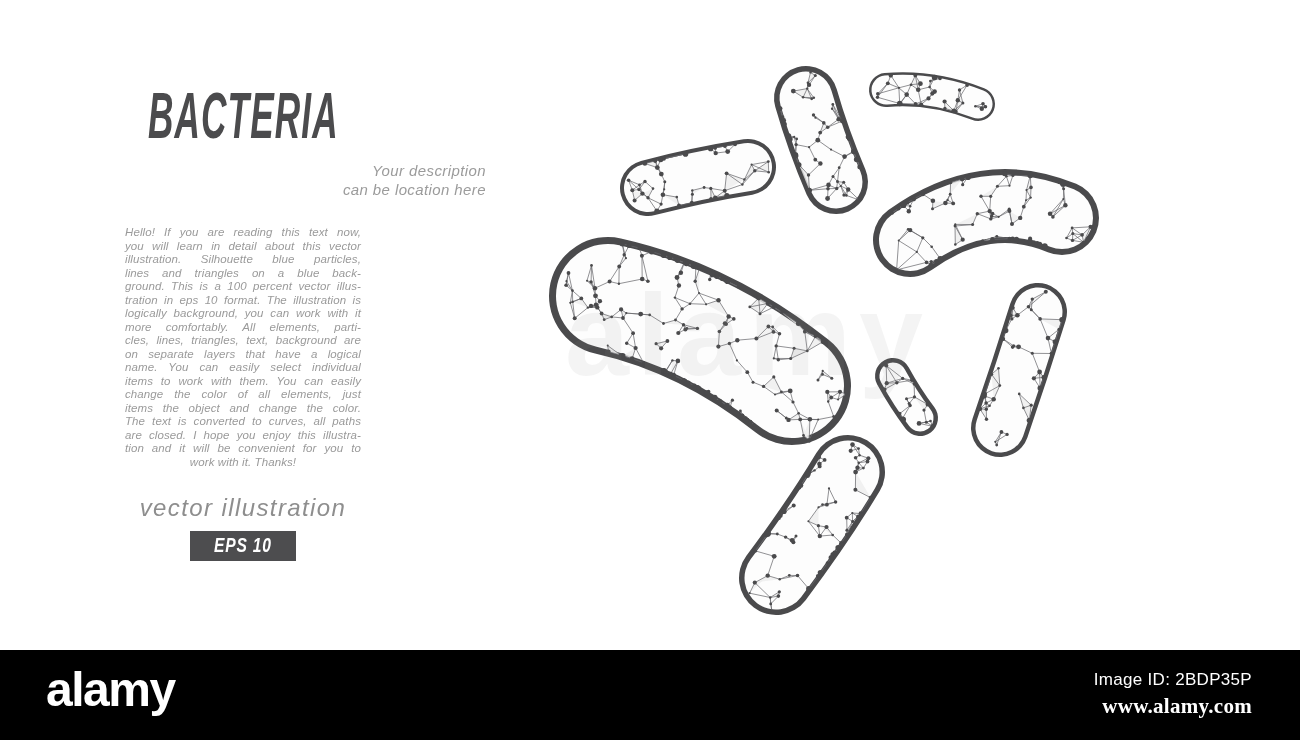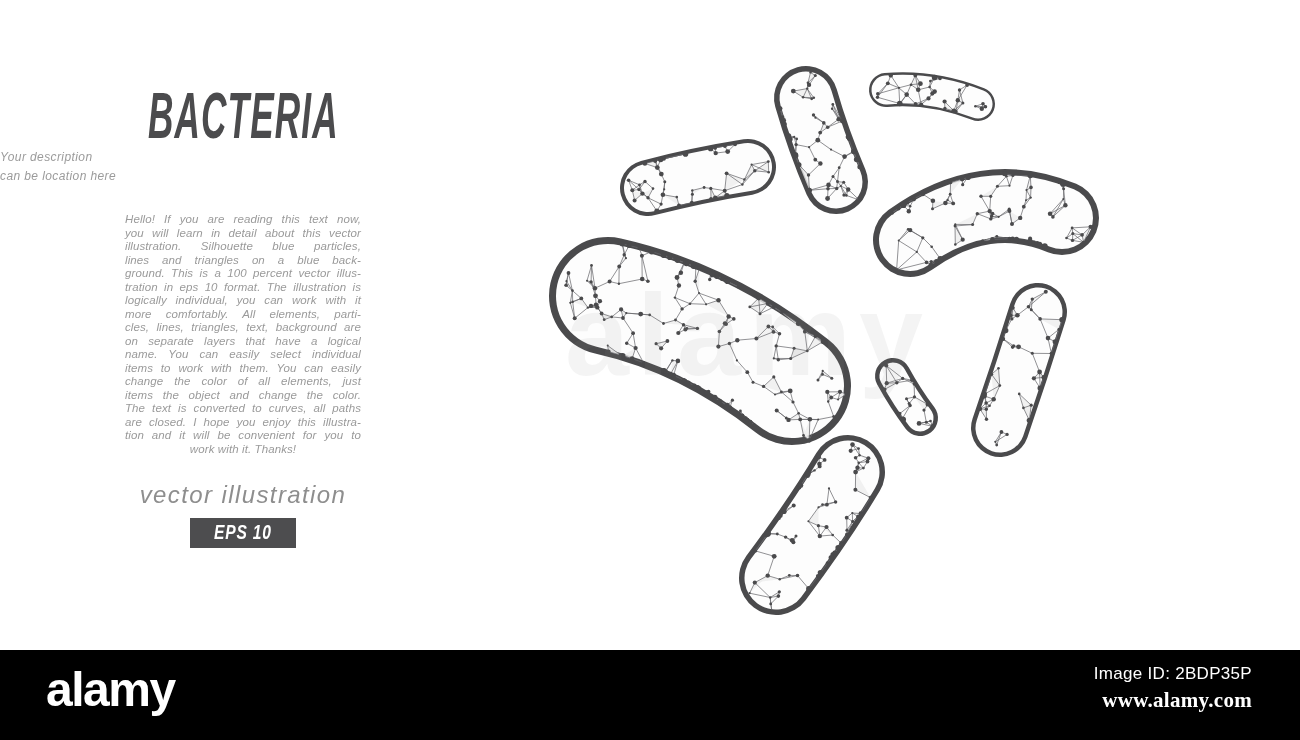--- a/index.html
+++ b/index.html
@@ -11,41 +11,41 @@
   .page{position:absolute;inset:0;}
   #bacteria-svg{position:absolute;left:0;top:0;width:1300px;height:740px;}
 
   
   .text-col{position:absolute;left:0;top:0;width:486px;font-style:italic;}
   .title{margin:84px 0 0;text-align:center;line-height:1;white-space:nowrap;}
   .title-inner{
     display:inline-block;font-size:64px;font-weight:bold;letter-spacing:2px;
     color:var(--title,#4b4b4d);transform:scaleX(.55);transform-origin:center;
   }
-  .subtitle{text-align:left;font-size:12px;line-height:19px;
+  .subtitle{margin-top:13px;text-align:right;font-size:15px;line-height:19px;
     color:var(--subtitle,#9b9b9b);letter-spacing:.4px;}
   .para{width:236px;margin:27px auto 14px;font-size:11.5px;line-height:13.5px;
     color:var(--body-text,#9a9a9a);letter-spacing:.1px;}
   .para-line{text-align:justify;text-align-last:justify;white-space:nowrap;}
   .para-line.center{text-align-last:center;}
   .caption{margin-top:25px;text-align:center;font-size:24px;
     color:var(--caption,#8e8e8e);letter-spacing:1.4px;}
   .badge-wrap{text-align:center;margin-top:9px;}
   .badge{display:inline-block;background:var(--badge-bg,#4d4d4f);
     color:var(--badge-text,#ffffff);padding:3px 16px;line-height:22px;white-space:nowrap;}
   .badge-inner{display:inline-block;font-size:20px;font-weight:bold;letter-spacing:1px;
     transform:scaleX(.78);transform-origin:center;}
 
   
   .bar{position:absolute;left:0;bottom:0;width:100%;height:90px;
     background:var(--bar-bg,#000000);box-sizing:border-box;
     display:flex;justify-content:space-between;align-items:flex-start;
     padding:12px 48px 0 46px;color:var(--bar-text,#ffffff);}
   .alamy-logo{font-size:48px;font-weight:bold;letter-spacing:-1.5px;line-height:1;margin-top:4px;}
-  .bar-right{text-align:right;margin-top:2px;}
+  .bar-right{text-align:right;margin-top:8px;}
   .image-id{font-size:17px;letter-spacing:.3px;}
   .bar-url{font-size:21px;font-weight:bold;margin-top:4px;letter-spacing:.3px;font-family:Liberation Serif, serif;}
 </style>
 </head>
 <body>
 
 <div class="page">
 
   <svg id="bacteria-svg" viewBox="0 0 1300 740">
       <g>
@@ -814,21 +814,21 @@
       <div>can be location here</div>
     </div>
 
     <div class="para" id="para">
         <div class="para-line">Hello! If you are reading this text now,</div>
         <div class="para-line">you will learn in detail about this vector</div>
         <div class="para-line">illustration. Silhouette blue particles,</div>
         <div class="para-line">lines and triangles on a blue back-</div>
         <div class="para-line">ground. This is a 100 percent vector illus-</div>
         <div class="para-line">tration in eps 10 format. The illustration is</div>
-        <div class="para-line">logically individual, you can work with it</div>
+        <div class="para-line">logically background, you can work with it</div>
         <div class="para-line">more comfortably. All elements, parti-</div>
         <div class="para-line">cles, lines, triangles, text, background are</div>
         <div class="para-line">on separate layers that have a logical</div>
         <div class="para-line">name. You can easily select individual</div>
         <div class="para-line">items to work with them. You can easily</div>
         <div class="para-line">change the color of all elements, just</div>
         <div class="para-line">items the object and change the color.</div>
         <div class="para-line">The text is converted to curves, all paths</div>
         <div class="para-line">are closed. I hope you enjoy this illustra-</div>
         <div class="para-line">tion and it will be convenient for you to</div>

